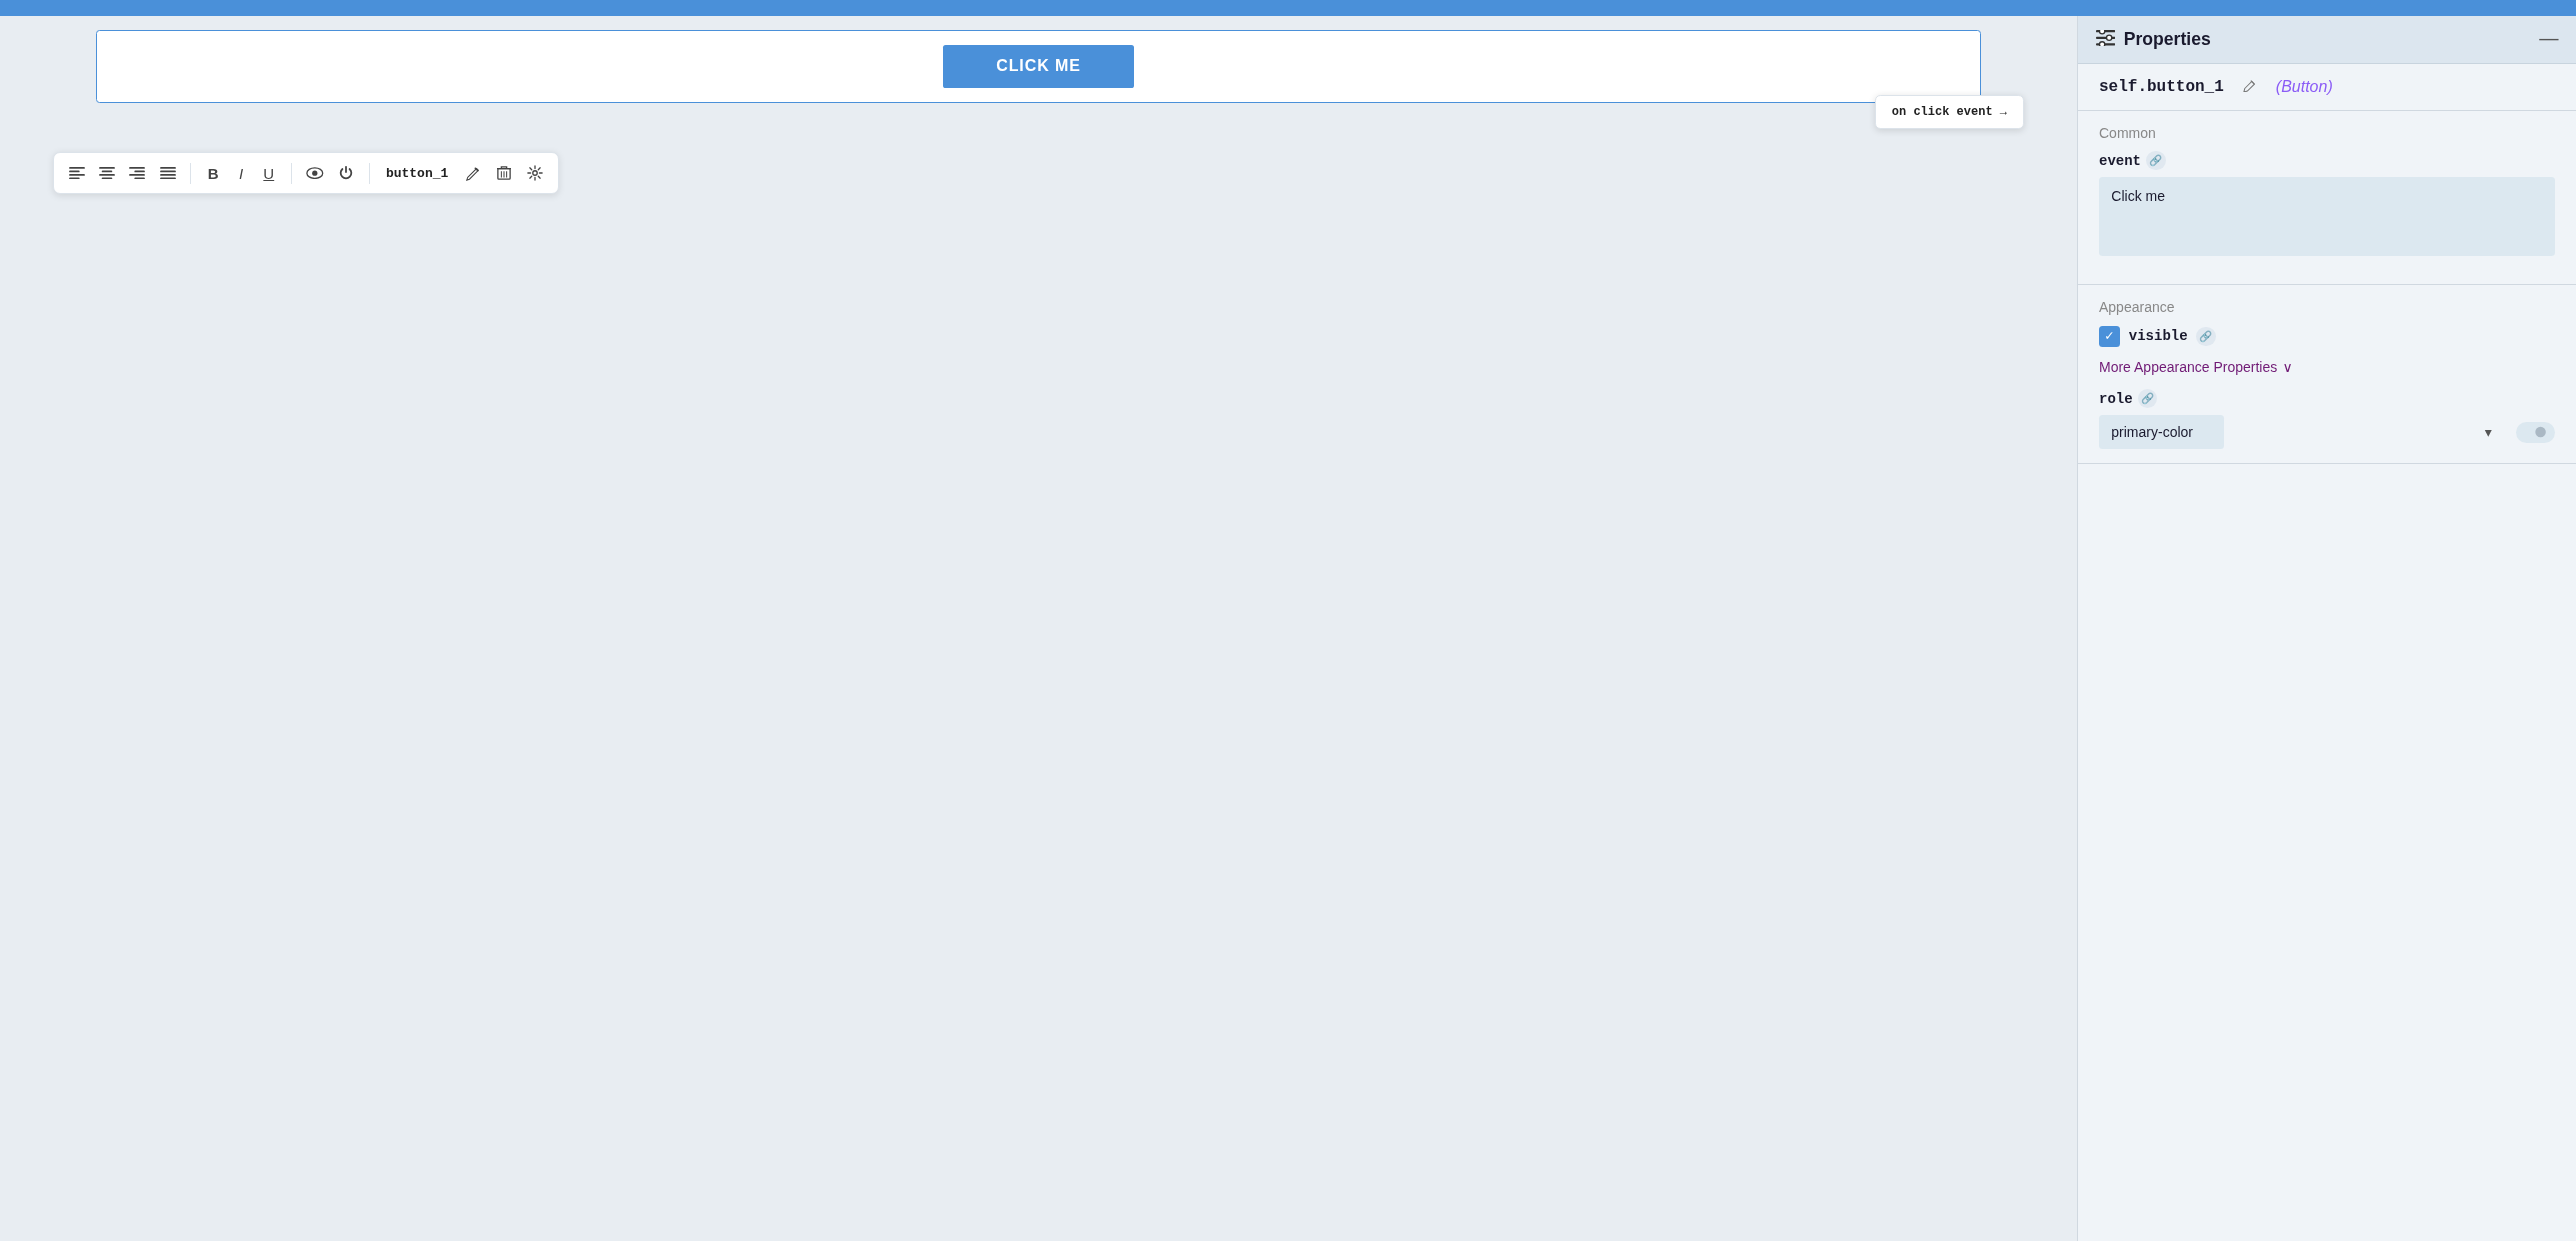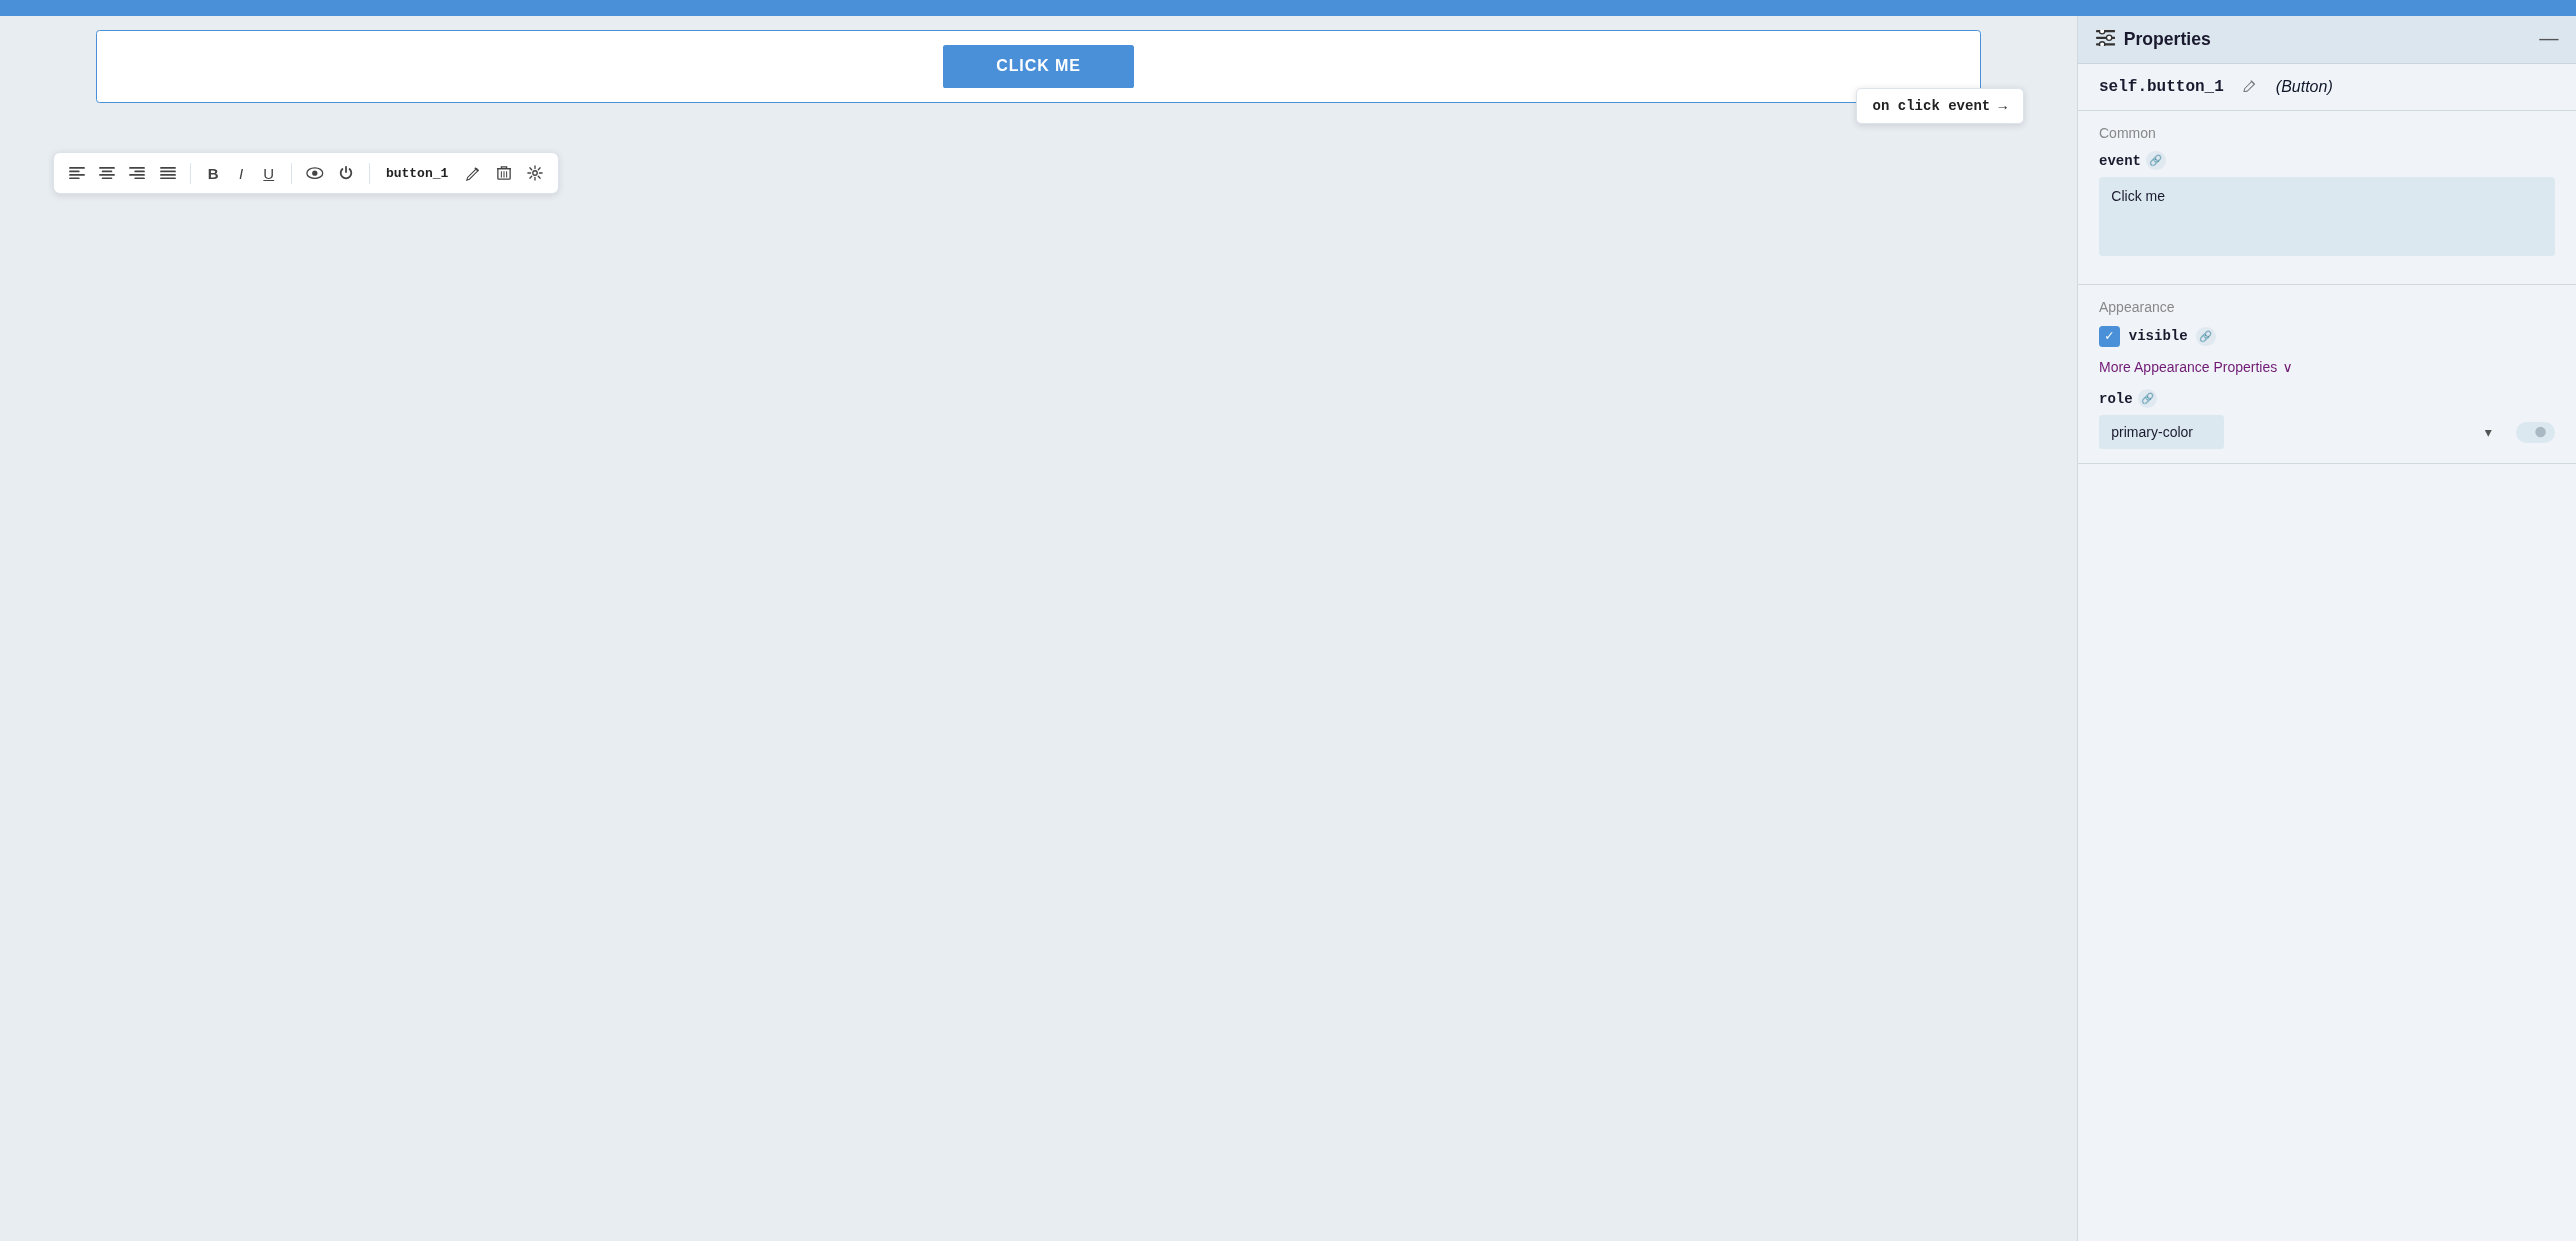--- a/index.html
+++ b/index.html
@@ -56,28 +56,28 @@
       font-size: 16px;
       font-weight: 700;
       letter-spacing: 0.9px;
       cursor: pointer;
       border-radius: 2.6px;
     }
 
     
     .onclick-popup {
       position: absolute;
-      top: 72px;
+      top: 79px;
       right: 53px;
       background: white;
       border: 0.9px solid #dce3ea;
       border-radius: 5.3px;
       padding: 8.8px 16px;
       box-shadow: 0 1.8px 7px rgba(0,0,0,0.12);
-      font-size: 14px;
+      font-size: 12px;
       font-family: 'Courier New', monospace;
       font-weight: 600;
       color: #222;
       white-space: nowrap;
       z-index: 10;
     }
 
     
     .element-toolbar {
       position: absolute;
@@ -182,21 +182,21 @@
     .component-name {
       font-family: 'Courier New', monospace;
       font-size: 16px;
       font-weight: 700;
       color: #1a1a2e;
     }
 
     .component-type {
       font-style: italic;
       font-size: 16px;
-      color: #0f172a;
+      color: #8b5cf6;
     }
 
     .edit-icon-btn {
       background: none;
       border: none;
       cursor: pointer;
       color: #777;
       font-size: 14px;
     }
 

